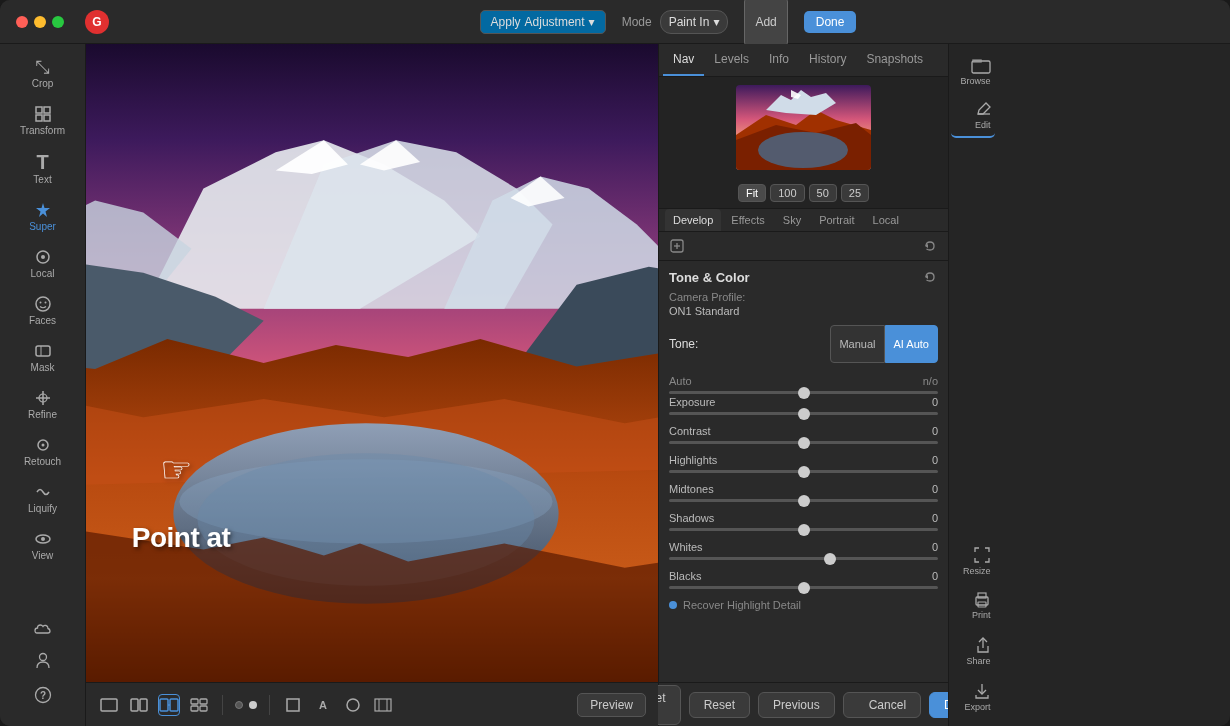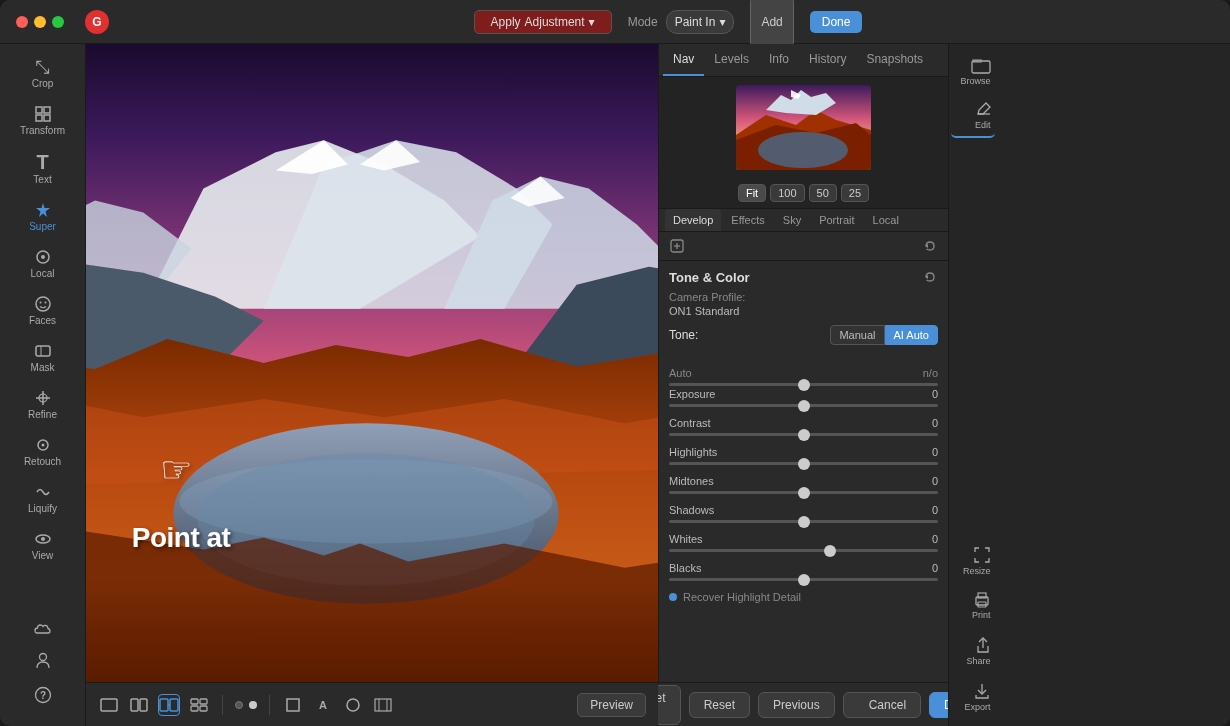--- a/index.html
+++ b/index.html
@@ -46,25 +46,25 @@
     .tl-yellow { background: #febc2e; }
     .tl-green { background: #28c840; }
     .title-bar-center {
       flex: 1;
       display: flex;
       align-items: center;
       justify-content: center;
       gap: 16px;
     }
     .dropdown-btn {
-      background: #7f1d1d;
+      background: #0369a1;
       border: 1px solid #555;
       border-radius: 5px;
       color: #ddd;
-      padding: 4px 16px;
+      padding: 4px 10px;
       font-size: 12px;
       cursor: pointer;
       display: flex;
       align-items: center;
       gap: 4px;
     }
     .mode-group {
       display: flex;
       align-items: center;
       gap: 8px;
@@ -382,32 +382,32 @@
     }
     .camera-profile-val {
       font-size: 11px;
       color: #bbb;
       margin-bottom: 8px;
     }
     .tone-row {
       display: flex;
       align-items: center;
       justify-content: space-between;
-      margin-bottom: 22px;
+      margin-bottom: 12px;
     }
     .tone-label-area {
       font-size: 12px;
       color: #ddd;
     }
     .tone-btns {
       display: flex;
       gap: 0;
     }
     .tone-btn {
-      padding: 3px 8px;
+      padding: 12px 8px;
       font-size: 11px;
       cursor: pointer;
       border: 1px solid #555;
       color: #bbb;
       background: #333;
     }
     .tone-btn:first-child { border-radius: 4px 0 0 4px; }
     .tone-btn:last-child { border-radius: 0 4px 4px 0; }
     .tone-btn.active {
       background: #4a90d9;

